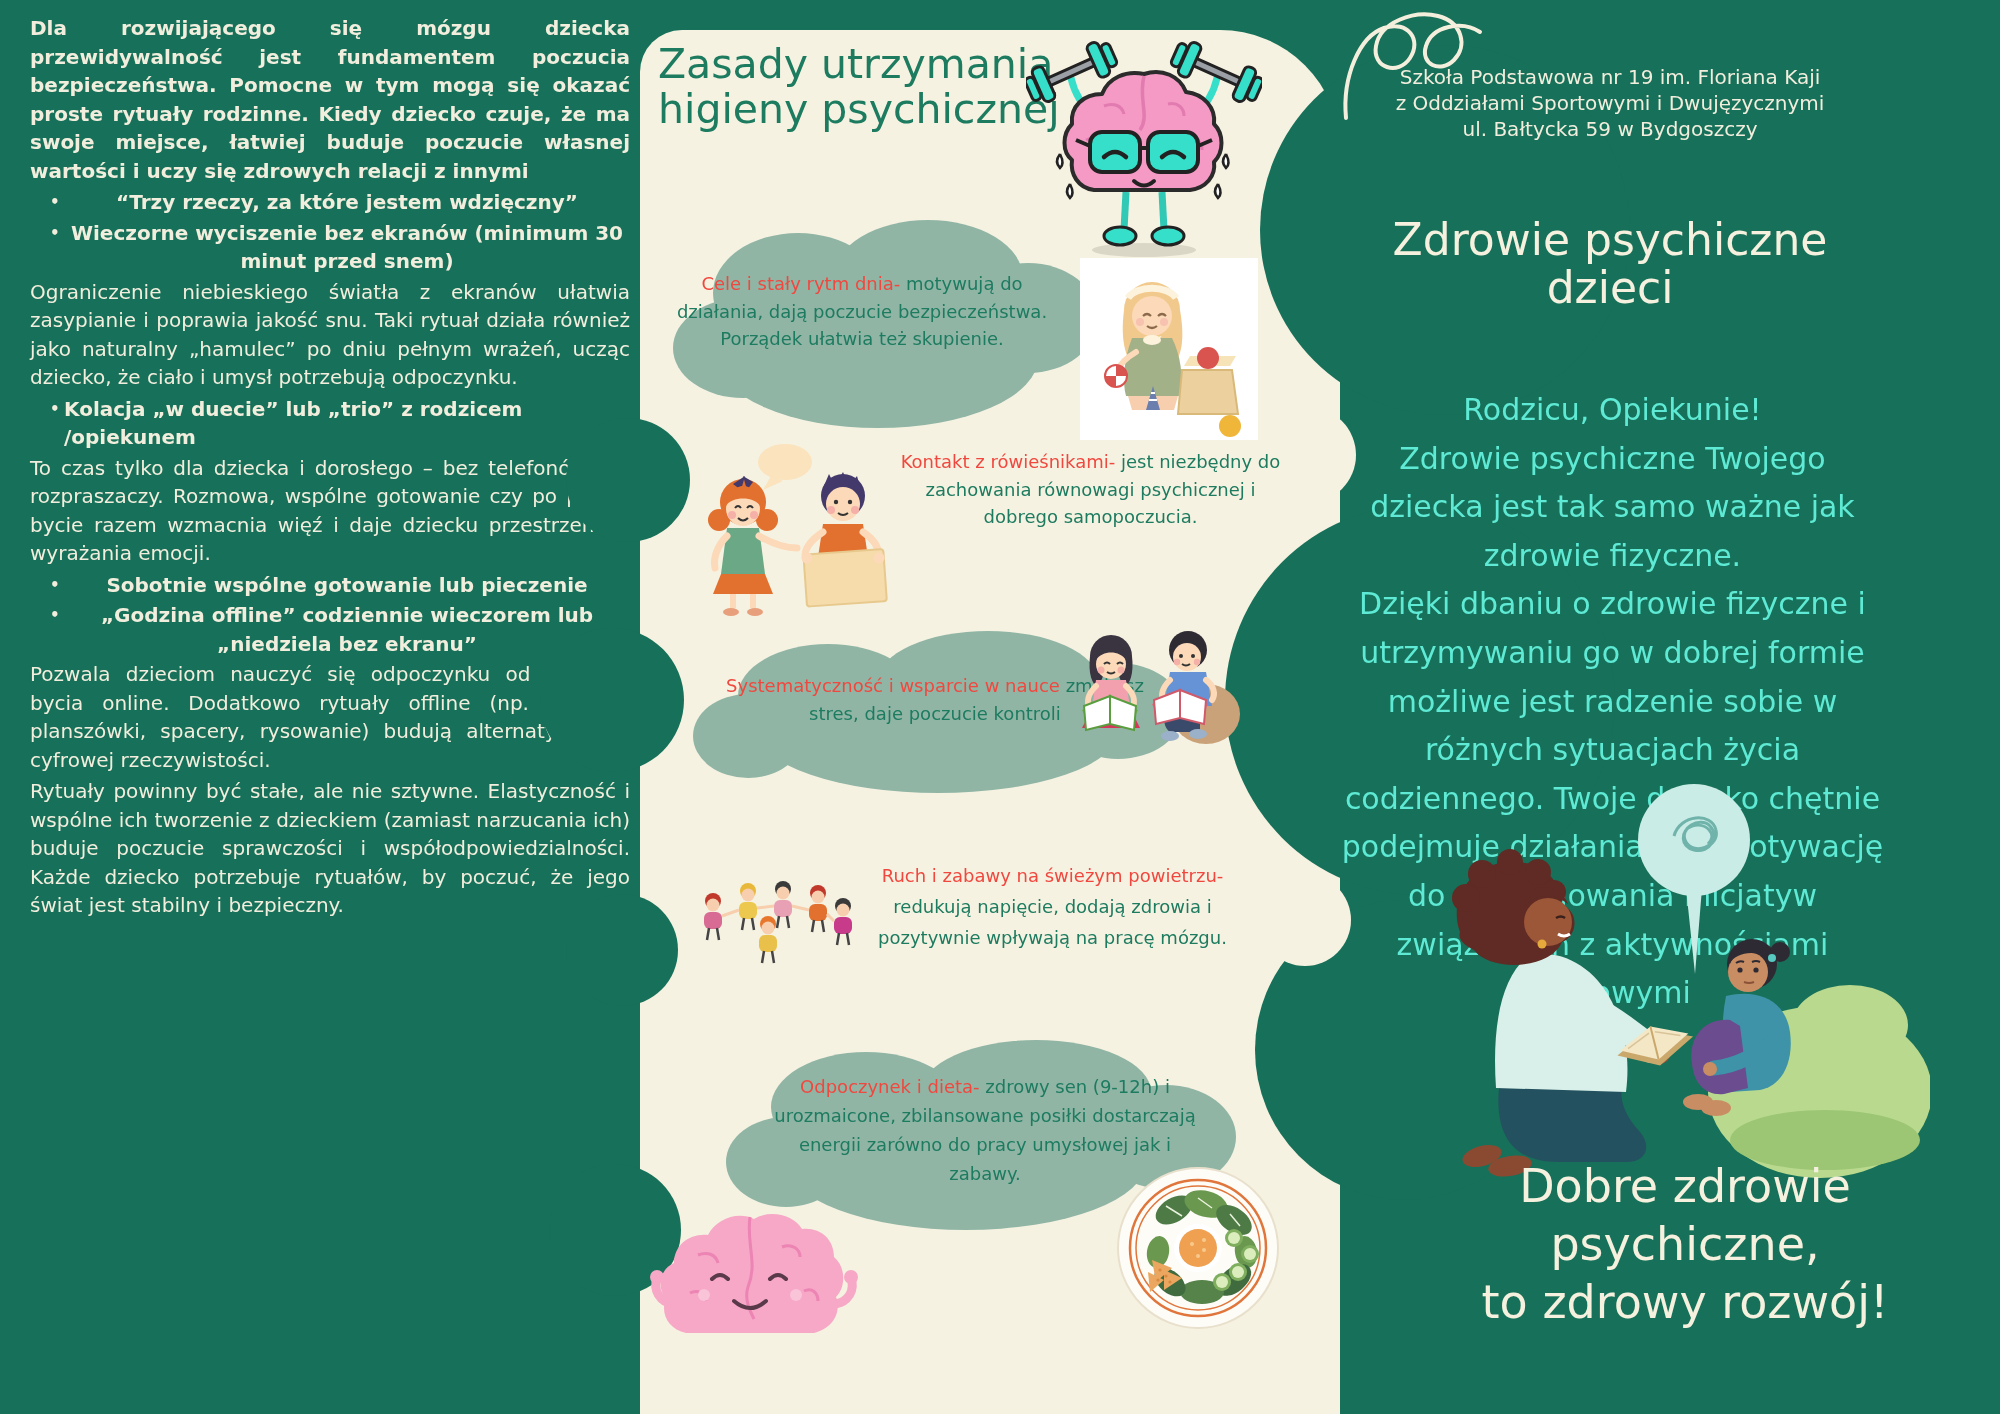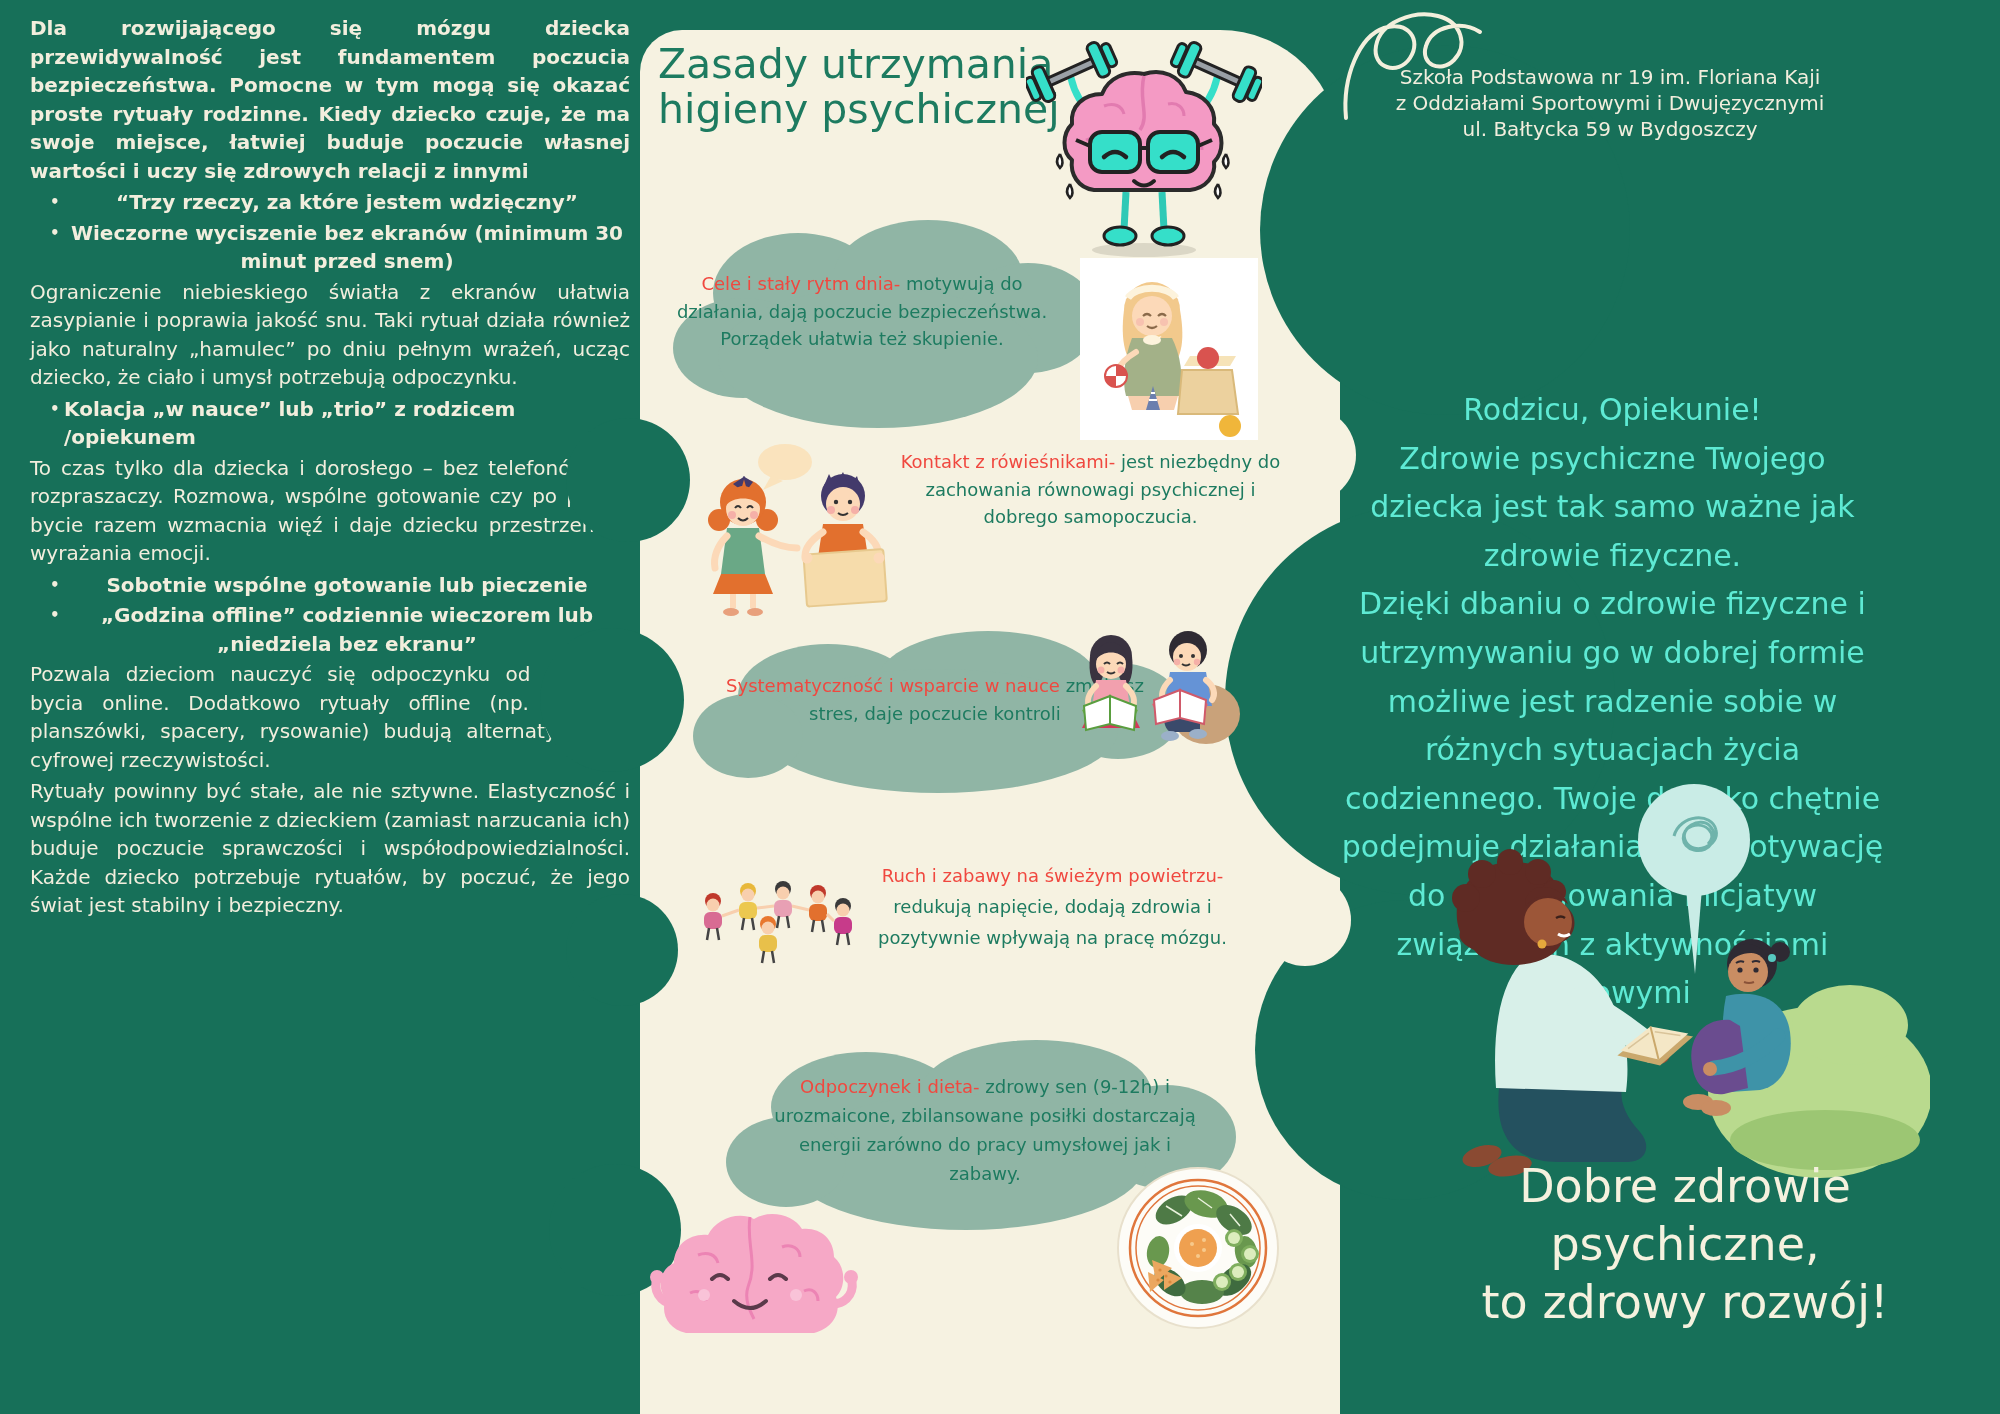--- a/index.html
+++ b/index.html
@@ -49,21 +49,21 @@
       <span class="btxt">“Trzy rzeczy, za które jestem wdzięczny”</span>
     </div>
     <div class="bullet">
       <span class="dot">•</span>
       <span class="btxt">Wieczorne wyciszenie bez ekranów (minimum 30
 minut przed snem)</span>
     </div>
     <p class="lp">Ograniczenie niebieskiego światła z ekranów ułatwia zasypianie i poprawia jakość snu. Taki rytuał działa również jako naturalny „hamulec” po dniu pełnym wrażeń, ucząc dziecko, że ciało i umysł potrzebują odpoczynku.</p>
     <div class="bullet left">
       <span class="dot">•</span>
-      <span class="btxt">Kolacja „w nauce” lub „trio”  z  rodzicem
+      <span class="btxt">Kolacja „w duecie” lub „trio”  z  rodzicem
 /opiekunem</span>
     </div>
     <p class="lp">To czas tylko dla dziecka i dorosłego – bez telefonów czy rozpraszaczy. Rozmowa, wspólne gotowanie czy po prostu bycie razem wzmacnia więź i daje dziecku przestrzeń do wyrażania emocji.</p>
     <div class="bullet">
       <span class="dot">•</span>
       <span class="btxt">Sobotnie wspólne gotowanie lub pieczenie</span>
     </div>
     <div class="bullet">
       <span class="dot">•</span>
       <span class="btxt">„Godzina offline” codziennie wieczorem lub
@@ -374,20 +374,22 @@
   <svg class="abs" style="left:1338px;top:6px;" width="158" height="118" viewBox="0 0 158 118">
     <path d="M8,112 C4,70 22,30 46,22 C70,14 84,34 72,52 C60,70 34,62 38,40 C42,16 76,4 100,10 C124,16 130,40 116,54 C102,68 82,58 88,40 C94,20 124,14 142,26" stroke="#f3efdc" stroke-width="4" fill="none" stroke-linecap="round"></path>
   </svg>
 
   <div class="rp-school">
     <span>Szkoła Podstawowa nr 19 im. Floriana Kaji</span>
     <span>z Oddziałami Sportowymi i Dwujęzycznymi</span>
     <span>ul. Bałtycka 59 w Bydgoszczy</span>
   </div>
 
+  <div class="rp-title">Zdrowie psychiczne
+dzieci</div>
   <div class="rp-body">Rodzicu, Opiekunie!
 Zdrowie psychiczne Twojego dziecka jest tak samo ważne jak zdrowie fizyczne.
 Dzięki dbaniu o zdrowie fizyczne i utrzymywaniu go w dobrej formie możliwe jest radzenie sobie w różnych sytuacjach życia codziennego. Twoje dziecko chętnie podejmuje działania, ma motywację do podejmowania inicjatyw  związanych z aktywnościami życiowymi</div>
 
   <svg class="abs" style="left:1636px;top:778px;" width="116" height="236" viewBox="0 0 116 236">
     <polygon points="50,110 66,110 59,196" fill="#c9ece6"></polygon>
     <circle cx="58" cy="62" r="56" fill="#c9ece6"></circle>
     <path d="M38,58 C44,36 76,34 80,52 C84,68 58,78 50,64 C42,50 64,38 74,48 C84,58 74,76 58,72 C44,69 44,52 56,48 C70,44 82,56 72,66" stroke="#6fb3ab" stroke-width="3" fill="none"></path>
   </svg>
 

